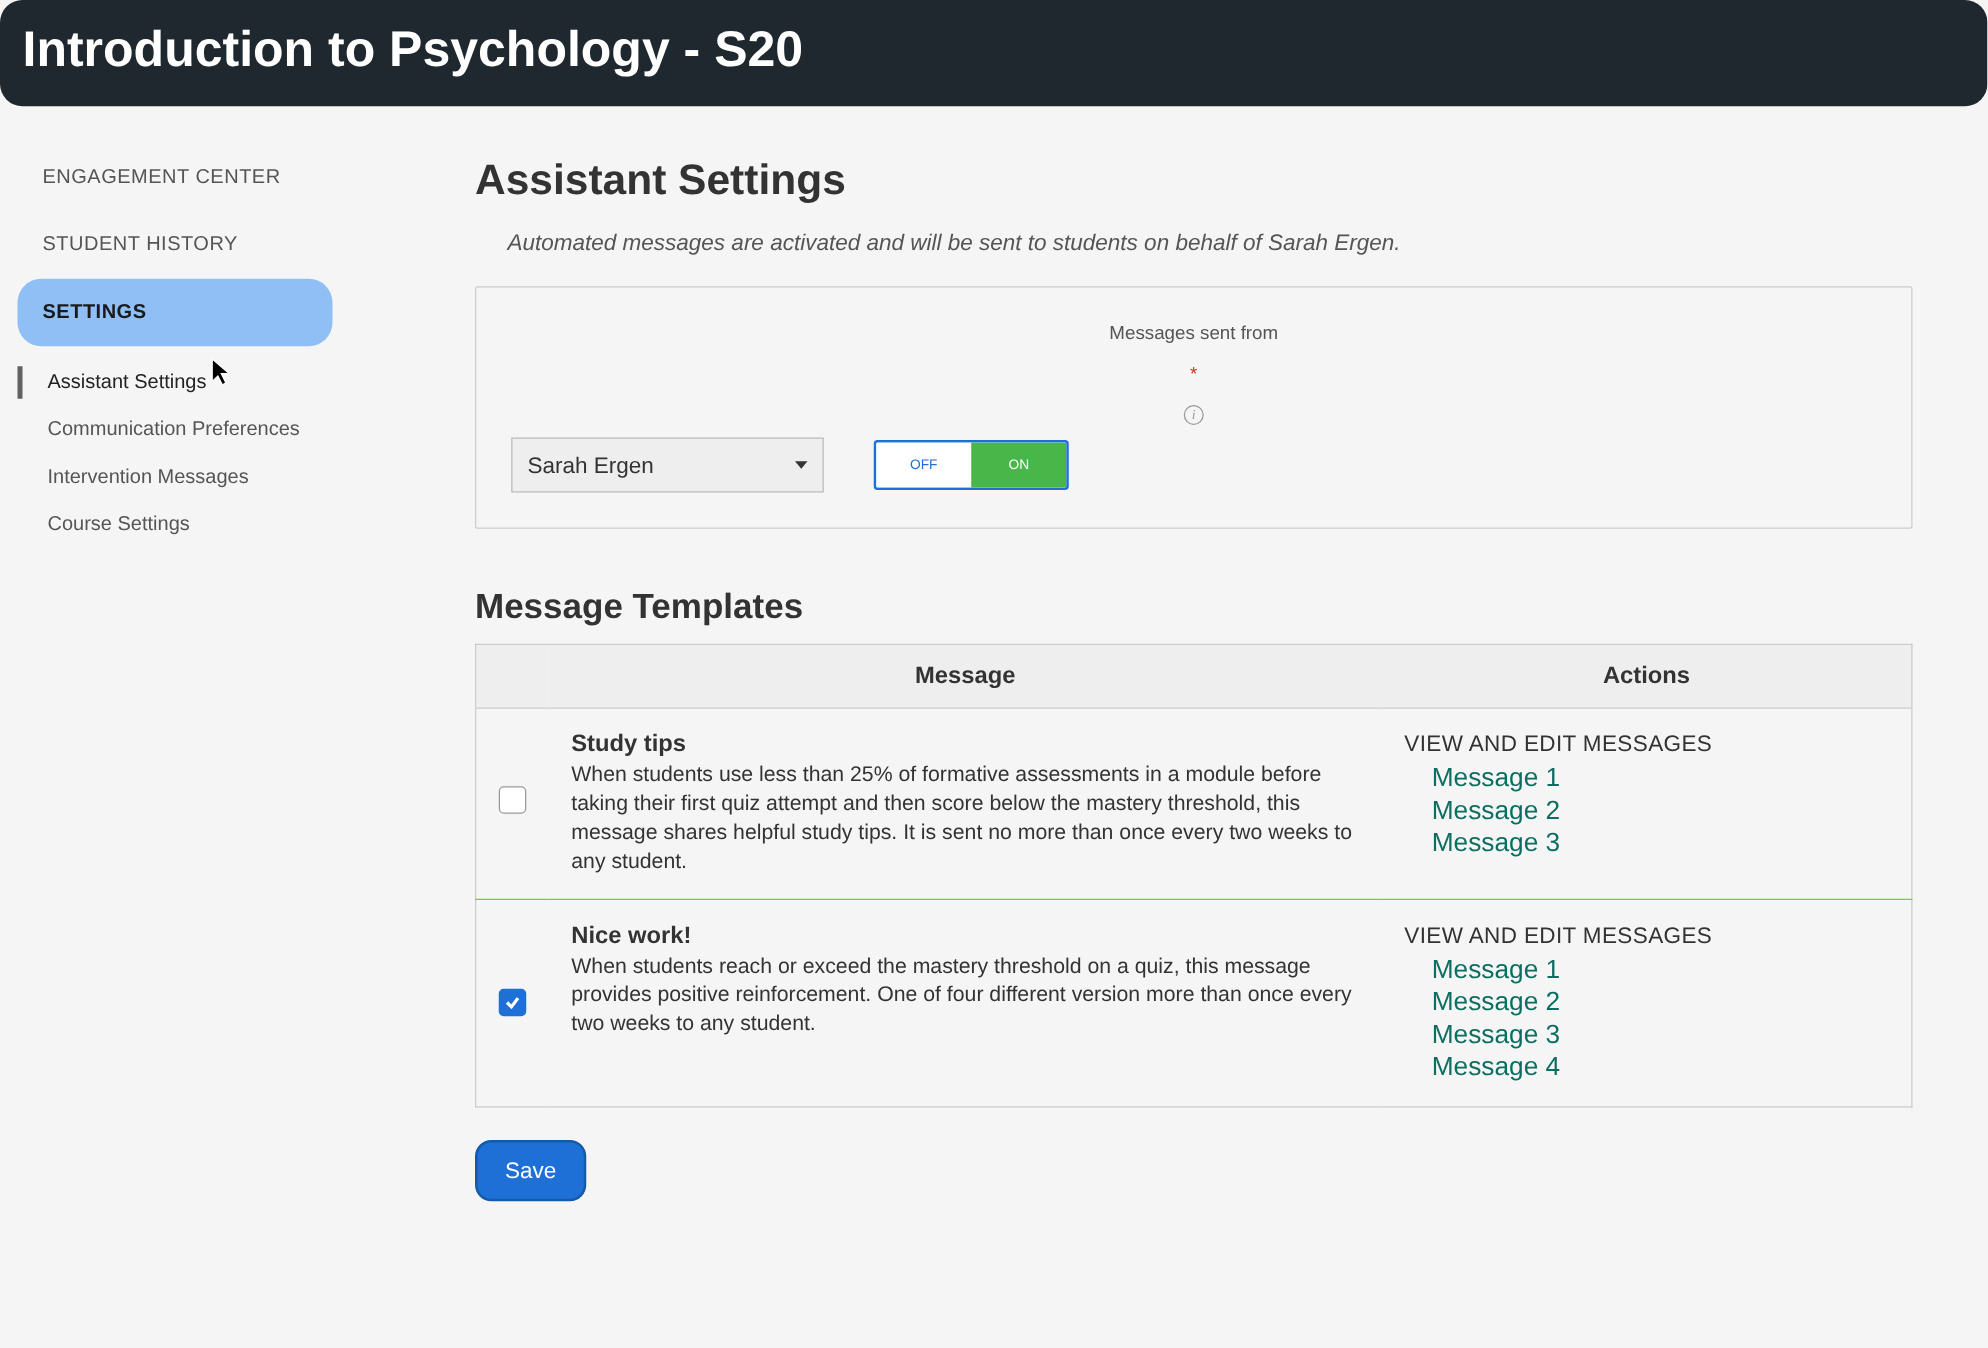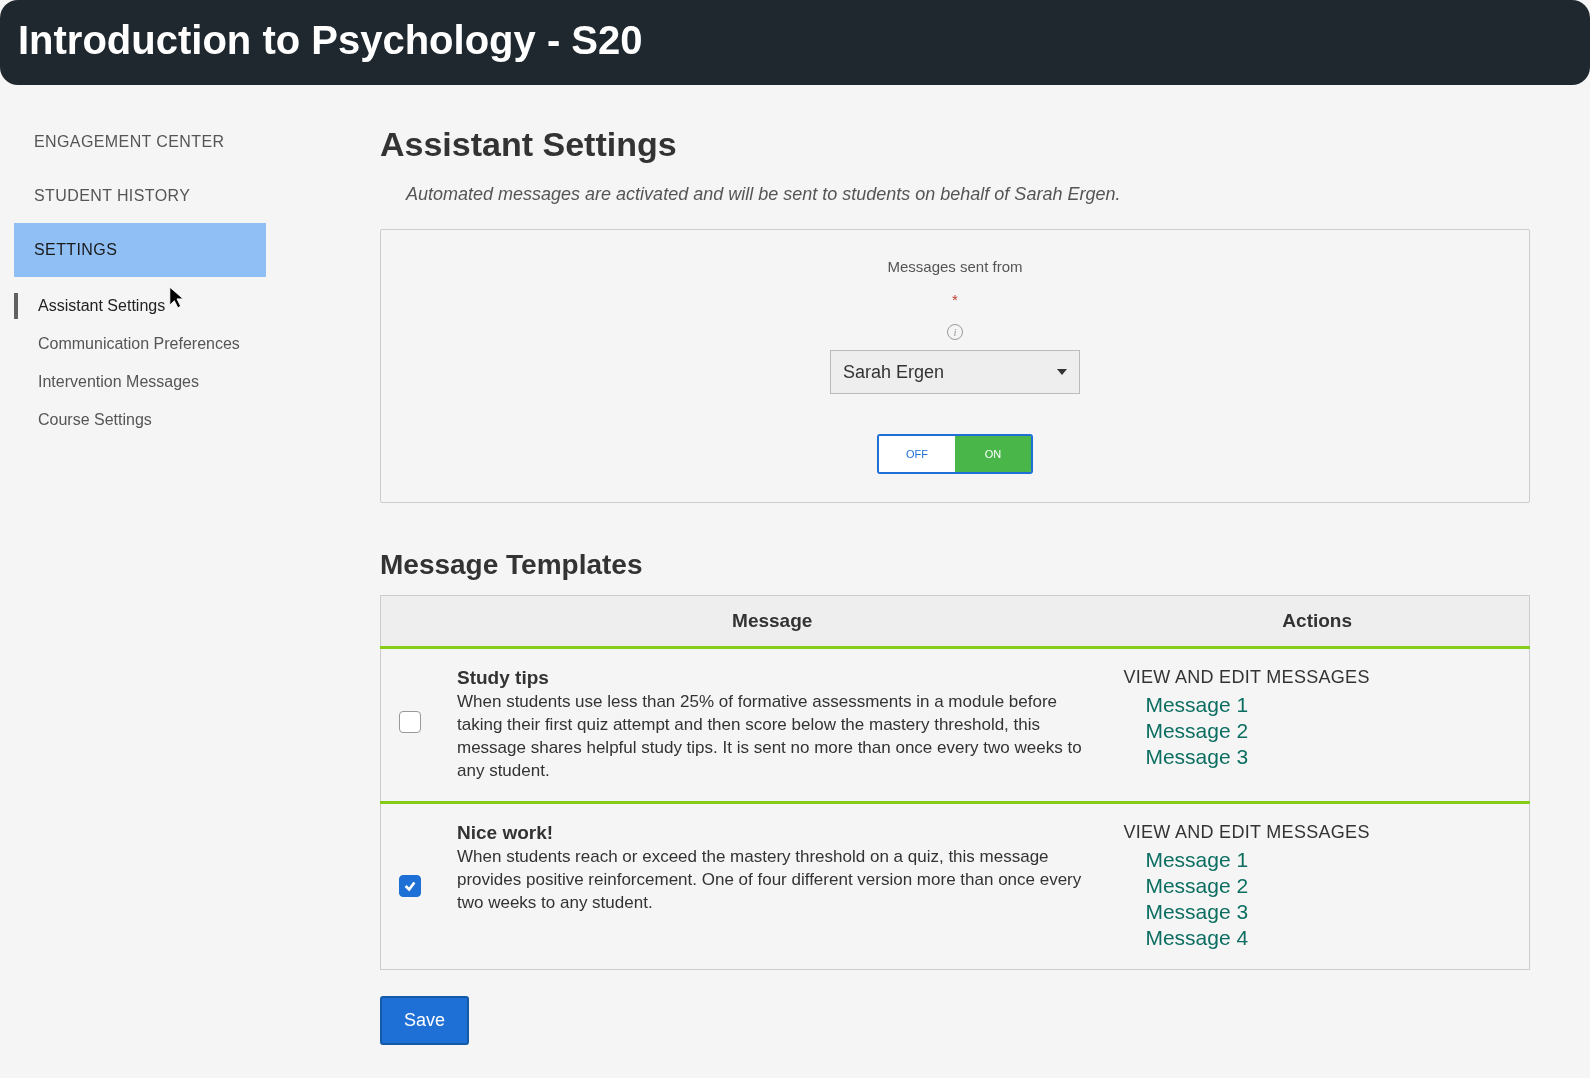--- a/index.html
+++ b/index.html
@@ -3,55 +3,55 @@
 <meta charset="utf-8">
 <style>
   * { box-sizing: border-box; margin: 0; padding: 0; }
   html, body { width: 100%; height: 100%; font-family: "Helvetica Neue", Arial, sans-serif; background: #f5f5f5; color: #333; }
   .topbar { background: #1f282e; color: #fff; padding: 18px 18px 22px 18px; border-radius: 18px; }
   .topbar h1 { font-size: 40px; font-weight: 700; }
   .layout { display: flex; }
   .sidebar { width: 280px; padding: 30px 14px 0 14px; flex-shrink: 0; }
   .nav-primary { list-style: none; }
   .nav-primary li { padding: 18px 20px; font-size: 16px; letter-spacing: .4px; color: #555; cursor: pointer; }
-  .nav-primary li.active { background: #8fbff5; color: #1a1a1a; font-weight: 400; }
+  .nav-primary li.active { background: #8fbff5; color: #1a1a1a; font-weight: 700; border-radius: 19px; }
   .nav-sub { list-style: none; margin-top: 10px; }
   .nav-sub li { padding: 10px 24px; font-size: 16px; color: #555; cursor: pointer; position: relative; }
   .nav-sub li.active { color: #222; font-weight: 500; }
   .nav-sub li.active::before { content:""; position:absolute; left:0; top:6px; bottom:6px; width:4px; background:#616161; }
   .content { flex: 1; padding: 40px 60px 40px 100px; position: relative; }
   .page-title { font-size: 34px; color: #333; margin-bottom: 20px; }
   .desc { font-style: italic; color: #555; font-size: 18px; margin: 8px 0 24px 26px; }
   .panel { border: 1px solid #ccc; padding: 28px; margin-bottom: 46px; background: #fff0; border-radius: 2px; }
   .field-label { font-size: 15px; color: #555; margin-bottom: 10px; display: flex; align-items: center; gap: 16px; flex-direction: column; }
   .req { color: #c0392b; }
   .info-icon { width: 16px; height: 16px; border: 1.5px solid #999; border-radius: 50%; display: inline-flex; align-items:center; justify-content:center; font-size: 11px; color: #999; font-style: italic; font-family: serif; }
-  .row { display: flex; align-items: center; gap: 40px; flex-direction: column; }
+  .row { display: flex; align-items: center; gap: 40px; }
   .select { width: 250px; height: 44px; background: #eee; border: 1px solid #bbb; padding: 0 12px; display: flex; align-items:center; justify-content: space-between; font-size: 18px; cursor: pointer; }
   .caret { width:0; height:0; border-left:5px solid transparent; border-right:5px solid transparent; border-top:6px solid #333; }
   .toggle { display: flex; border: 2px solid #1e6fd6; border-radius: 3px; overflow: hidden; height: 40px; }
   .toggle button { border: none; width: 76px; font-size: 11px; font-weight: 500; cursor: pointer; }
   .toggle .off { background: #fff; color: #1e6fd6; }
   .toggle .on { background: #48b648; color: #fff; }
   .section-title { font-size: 28px; color: #333; margin-bottom: 14px; }
   table.templates { width: 100%; border-collapse: collapse; border: 1px solid #ccc; }
   table.templates th { text-align: center; padding: 14px 18px; font-size: 19px; background: #eeeeee; border-bottom: 1px solid #ccc; }
-  table.templates td { padding: 18px 18px; font-size: 17px; vertical-align: top; border-top: 3px solid #84cc16; }
+  table.templates td { padding: 18px 18px; font-size: 17px; vertical-align: top; border-top: 1px solid #84cc16; }
   .col-check { width: 56px; text-align: center; vertical-align: middle !important; }
   .col-msg { width: 58%; }
   .msg-title { font-weight: 700; font-size: 19px; margin-bottom: 2px; }
   .msg-desc { color: #333; line-height: 1.35; }
   .actions-head { font-size: 18px; letter-spacing: .3px; margin-bottom: 4px; }
   .msg-links { list-style: none; padding-left: 22px; }
   .msg-links li { color: #0b6e60; font-size: 21px; padding: 1px 0; cursor: pointer; }
   .checkbox { width: 22px; height: 22px; border: 1.5px solid #999; border-radius: 4px; display: inline-flex; align-items:center; justify-content:center; background: #fff; cursor: pointer; }
   .checkbox.checked { background: #1e6fd6; border-color: #1e6fd6; }
   .checkbox.checked svg { display:block; }
   .checkbox svg { display:none; width:14px; height:14px; stroke:#fff; stroke-width:3; fill:none; }
-  .save-btn { margin-top: 26px; background: #1e6fd6; color: #fff; border: 2px solid #155aa8; padding: 12px 22px; font-size: 18px; border-radius: 3px; cursor: pointer; }
+  .save-btn { margin-top: 26px; background: #1e6fd6; color: #fff; border: 2px solid #155aa8; padding: 12px 22px; font-size: 18px; border-radius: 13px; cursor: pointer; }
   .cursor { position: absolute; width: 18px; height: 26px; pointer-events:none; }
 </style>
 </head>
 <body>
 
 <div class="topbar">
   <h1>Introduction to Psychology - S20</h1>
 </div>
 
 <div class="layout">

